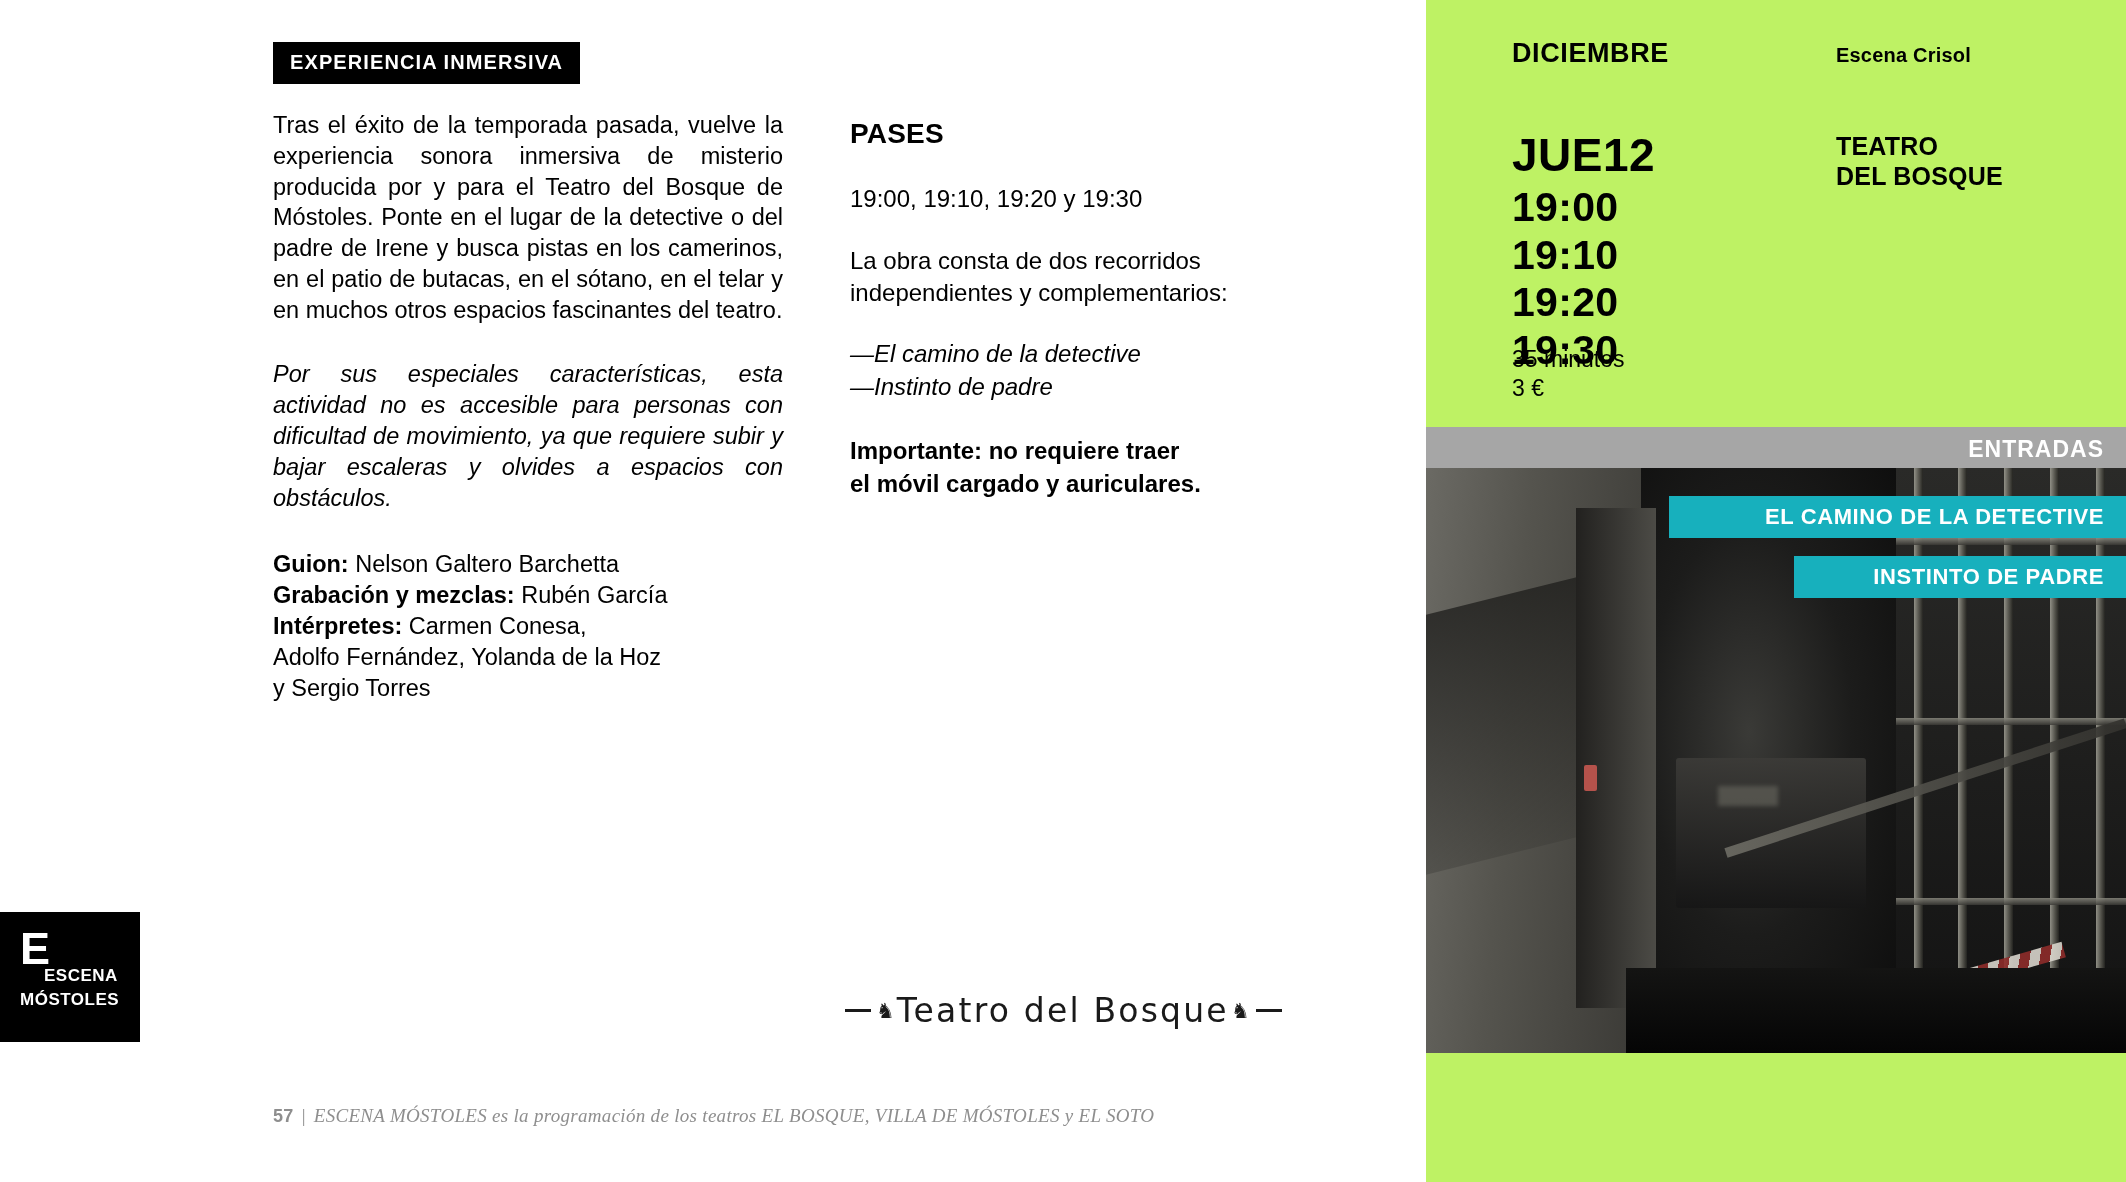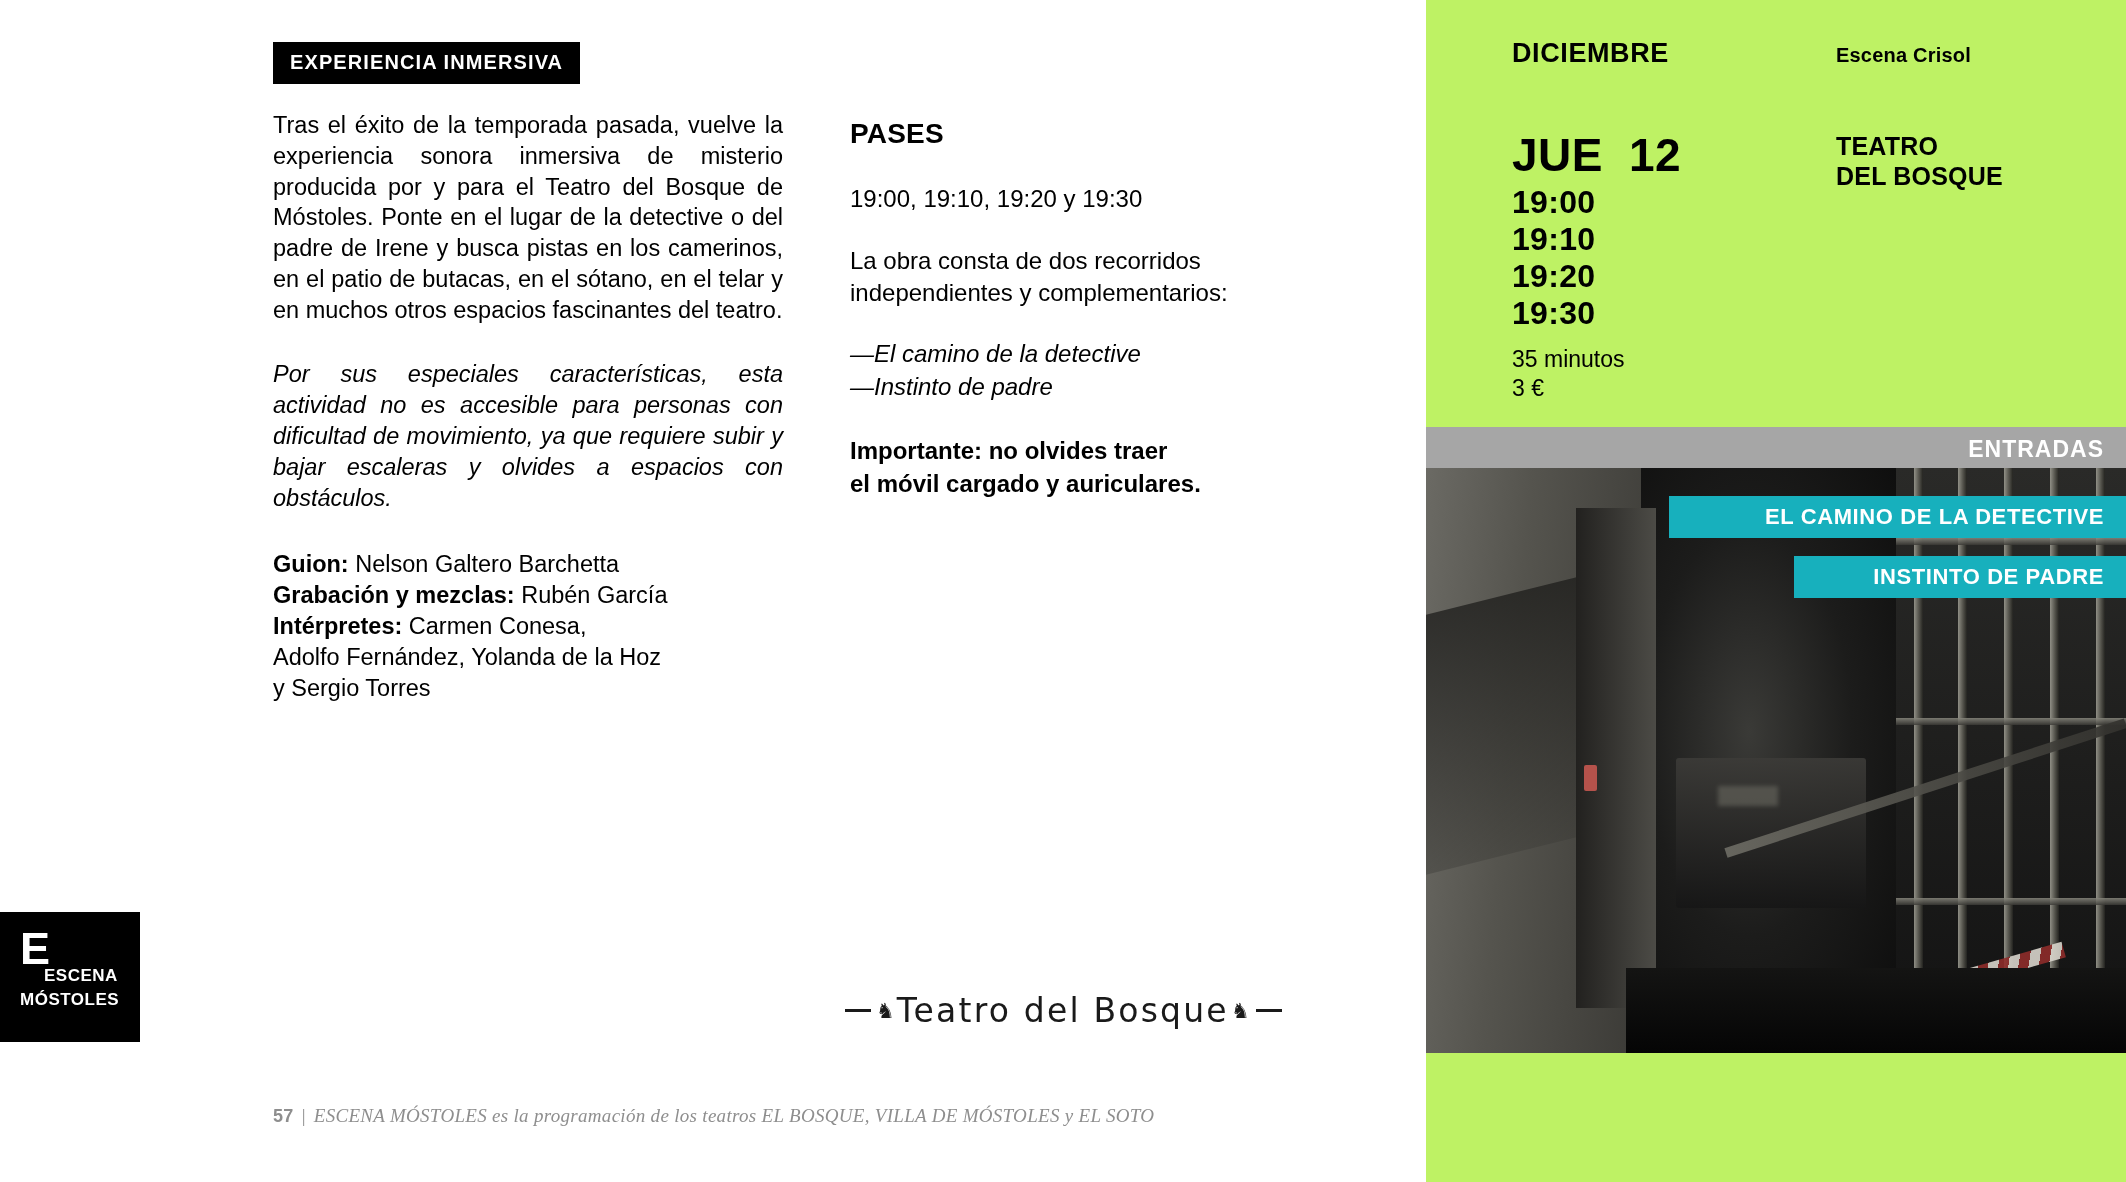--- a/index.html
+++ b/index.html
@@ -215,35 +215,35 @@
   }
   .rp-day {
     position: absolute;
     left: 86px;
     top: 132px;
     font-size: 46px;
     font-weight: bold;
     letter-spacing: 0.5px;
     line-height: 1;
   }
-  .rp-day .num { margin-left: 26px; }
+  .rp-day .num { }
   .rp-theatre {
     position: absolute;
     left: 410px;
     top: 132px;
     font-size: 25px;
     font-weight: bold;
     line-height: 1.18;
     letter-spacing: 0.2px;
   }
   .rp-times {
     position: absolute;
     left: 86px;
     top: 184px;
-    font-size: 32px;
+    font-size: 41px;
     font-weight: bold;
     line-height: 1.16;
     letter-spacing: 0.3px;
   }
   .rp-duration {
     position: absolute;
     left: 86px;
     top: 345px;
     font-size: 23px;
     font-weight: normal;
@@ -431,21 +431,21 @@
 
   <div class="col2">
     <div class="pases-head">PASES</div>
     <div class="pases-times">19:00, 19:10, 19:20 y 19:30</div>
     <div class="pases-desc">La obra consta de dos recorridos independientes y complementarios:</div>
     <div class="route">
       <div>—El camino de la detective</div>
       <div>—Instinto de padre</div>
     </div>
     <div class="important">
-      <div>Importante: no olvides traer</div>
+      <div>Importante: no requiere traer</div>
       <div>el móvil cargado y auriculares.</div>
     </div>
   </div>
 
   <div class="wordmark">
     <span class="wm-rule"></span>
     <span class="wm-glyph">♞</span>
     <span class="wordmark-text">Teatro del Bosque</span>
     <span class="wm-glyph">♞</span>
     <span class="wm-rule right"></span>

